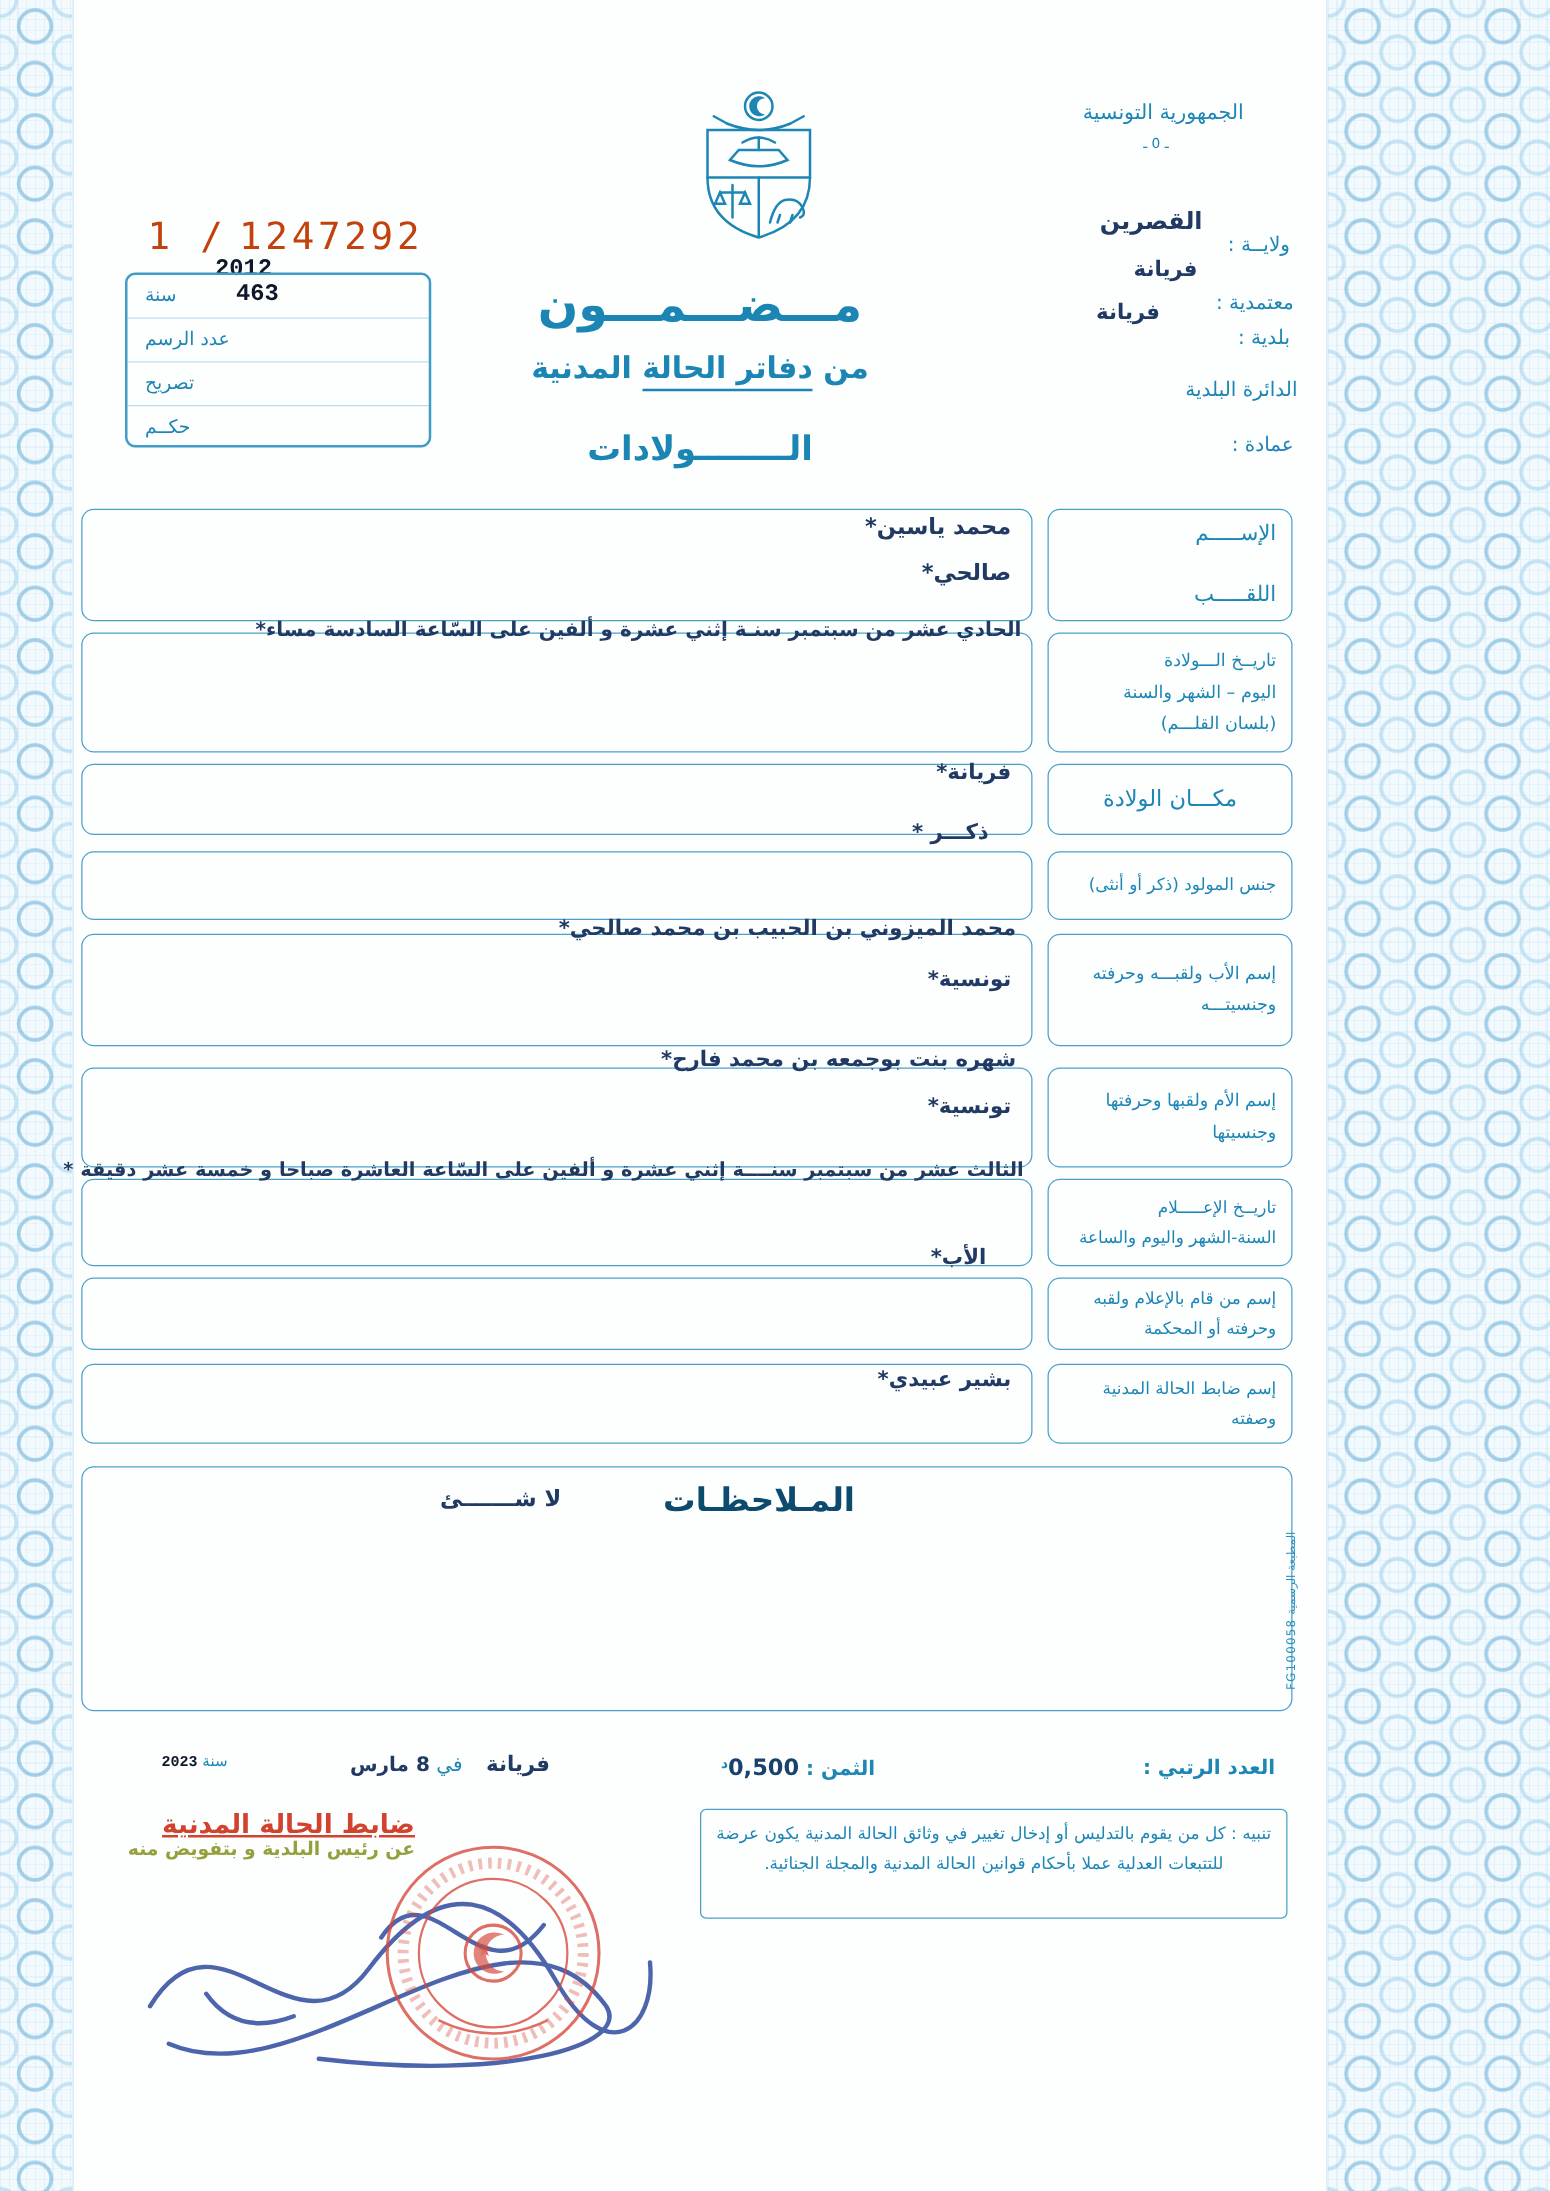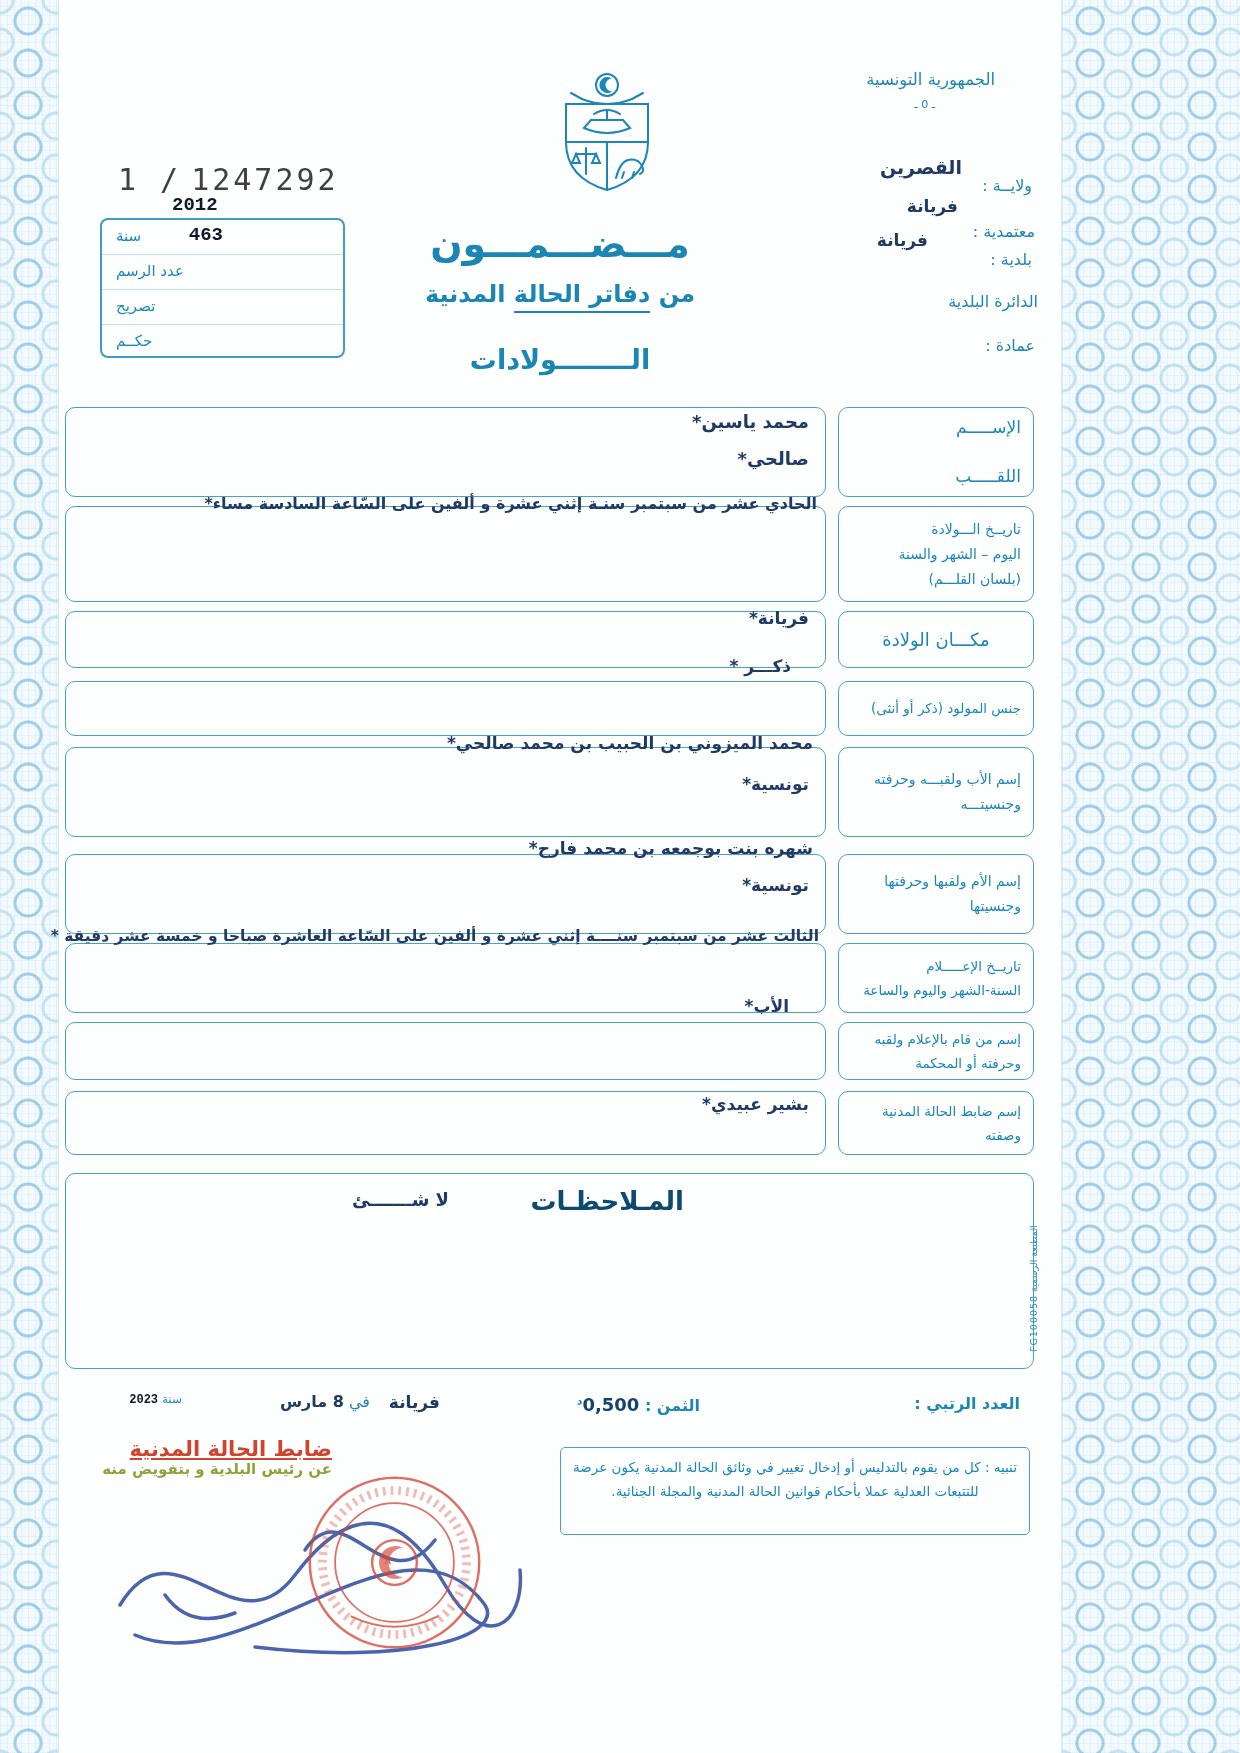--- a/index.html
+++ b/index.html
@@ -15,28 +15,28 @@
       radial-gradient(circle at 50% 50%, rgba(255,255,255,0) 11px, rgba(97,170,214,.55) 12px, rgba(97,170,214,.55) 14px, rgba(255,255,255,0) 15px),
       radial-gradient(circle at 50% 50%, rgba(255,255,255,0) 11px, rgba(150,203,233,.5) 12px, rgba(150,203,233,.5) 14px, rgba(255,255,255,0) 15px),
       repeating-linear-gradient(90deg, rgba(140,198,230,.16) 0 1px, rgba(0,0,0,0) 1px 7px),
       repeating-linear-gradient(0deg, rgba(140,198,230,.12) 0 1px, rgba(0,0,0,0) 1px 9px);
     background-size:56px 42px,56px 42px,auto,auto;
     background-position:0 0,28px 21px,0 0,0 0;
   }
   .gleft{left:0;width:58px;border-right:1px solid #d3e9f5;}
   .gright{right:0;width:178px;border-left:1px solid #d3e9f5;}
   
-  .abs{position:absolute;white-space:nowrap;}
+  .abs{position:absolute;white-space:nowrap;margin-top:10px;}
   .pr{color:#1d86b5;}
   .hw{color:#203a63;font-weight:700;}
   .pnum{color:#0f172a;font-weight:700;font-family:Liberation Mono, monospace;}
   
   .republic{font-size:16.5px;letter-spacing:.5px;}
   .republic-mark{font-size:11px;color:#1d86b5;}
-  .serial{direction:ltr;font-family:"DejaVu Sans Mono",monospace;font-size:30px;color:#404040;letter-spacing:3px;}
+  .serial{direction:ltr;font-family:"DejaVu Sans Mono",monospace;font-size:30px;color:#c2410c;letter-spacing:3px;}
   .serial span{margin-right:10px;}
   .serial-year{font-size:19px;}
   .emblem{position:absolute;left:552px;top:70px;}
   
   .regbox{position:absolute;right:895px;top:218px;width:245px;height:140px;
     border:2px solid #3f9cc6;border-radius:8px;box-sizing:border-box;}
   .regrow{height:34px;line-height:33px;padding-left:14px;text-align:left;
     font-size:15px;color:#1d86b5;border-bottom:1px solid rgba(70,160,205,.35);}
   .regrow.last{border-bottom:none;}
   .regnum{position:absolute;right:120px;top:4px;font-size:19px;}

